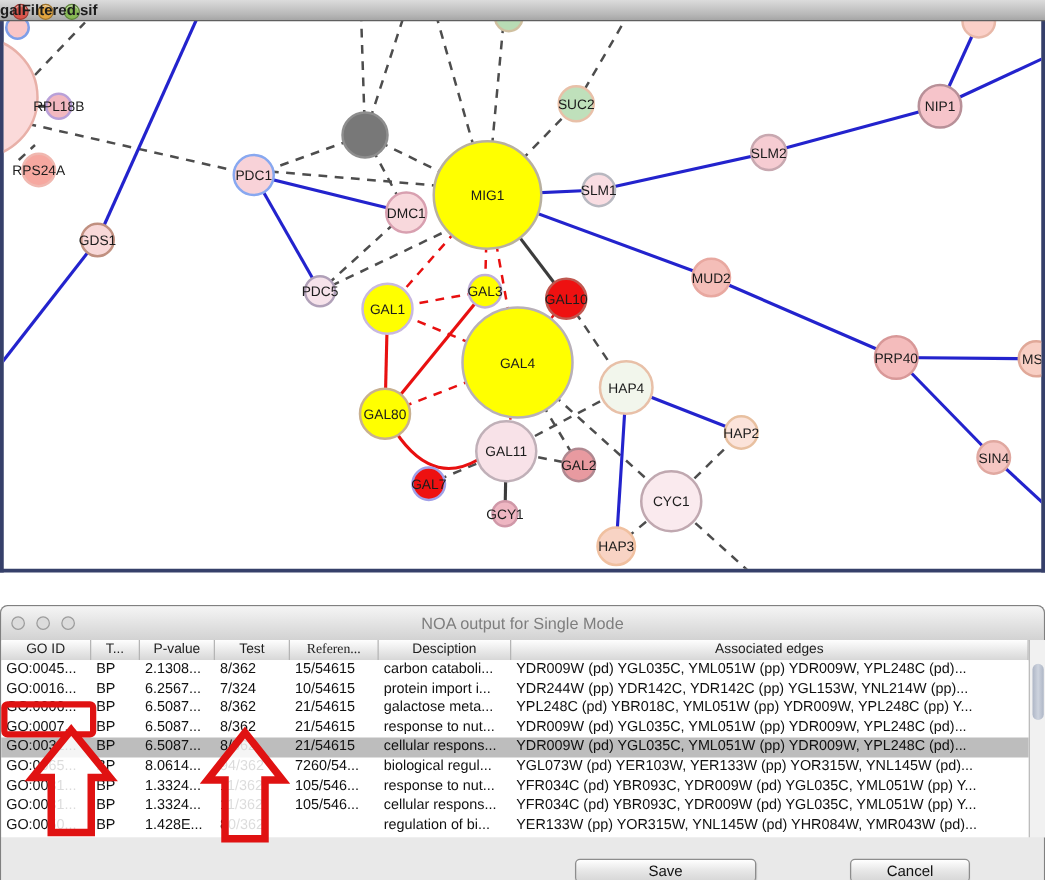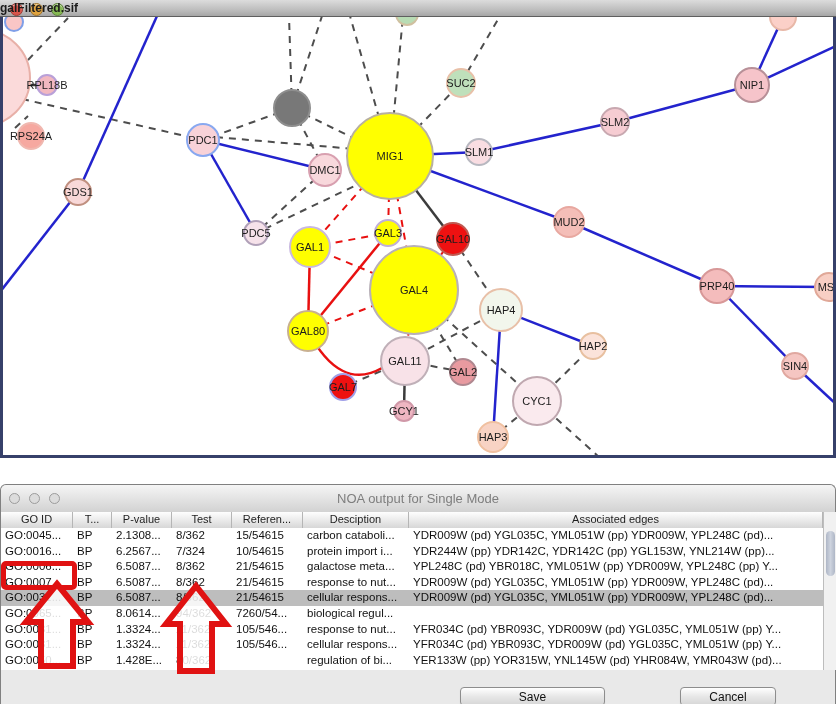--- a/index.html
+++ b/index.html
@@ -270,21 +270,21 @@
       <span class="gl g1"></span>
       <span class="gl g2"></span>
       <span class="gl g3"></span>
       <div class="noa-title">NOA output for Single Mode</div>
     </div>
     <div class="noa-header" id="noa-header">
         <div class="hc" style="width: 72px;">GO ID</div>
         <div class="hc" style="width: 39px;">T...</div>
         <div class="hc" style="width: 60px;">P-value</div>
         <div class="hc" style="width: 60px;">Test</div>
-        <div class="hc" style="width: 71px;">Referen...</div>
+        <div class="hc" style="width: 71px; font-family: Liberation Serif, serif;">Referen...</div>
         <div class="hc" style="width: 106px;">Desciption</div>
         <div class="hc" style="width: 414px;">Associated edges</div>
       </div>
     <div class="noa-body" id="noa-body">
         <div class="trow">
           <div class="tc" style="width: 72px;">GO:0045...</div>
           <div class="tc" style="width: 39px;">BP</div>
           <div class="tc" style="width: 60px;">2.1308...</div>
           <div class="tc" style="width: 60px;">8/362</div>
           <div class="tc" style="width: 71px;">15/54615</div>
@@ -327,20 +327,21 @@
           <div class="tc" style="width: 106px;">cellular respons...</div>
           <div class="tc" style="width: 414px;">YDR009W (pd) YGL035C, YML051W (pp) YDR009W, YPL248C (pd)...</div>
         </div>
         <div class="trow">
           <div class="tc" style="width: 72px;">GO:0065...</div>
           <div class="tc" style="width: 39px;">BP</div>
           <div class="tc" style="width: 60px;">8.0614...</div>
           <div class="tc" style="width: 60px;">94/362</div>
           <div class="tc" style="width: 71px;">7260/54...</div>
           <div class="tc" style="width: 106px;">biological regul...</div>
+          <div class="tc" style="width: 414px;">YGL073W (pd) YER103W, YER133W (pp) YOR315W, YNL145W (pd)...</div>
         </div>
         <div class="trow">
           <div class="tc" style="width: 72px;">GO:0031...</div>
           <div class="tc" style="width: 39px;">BP</div>
           <div class="tc" style="width: 60px;">1.3324...</div>
           <div class="tc" style="width: 60px;">11/362</div>
           <div class="tc" style="width: 71px;">105/546...</div>
           <div class="tc" style="width: 106px;">response to nut...</div>
           <div class="tc" style="width: 414px;">YFR034C (pd) YBR093C, YDR009W (pd) YGL035C, YML051W (pp) Y...</div>
         </div>

